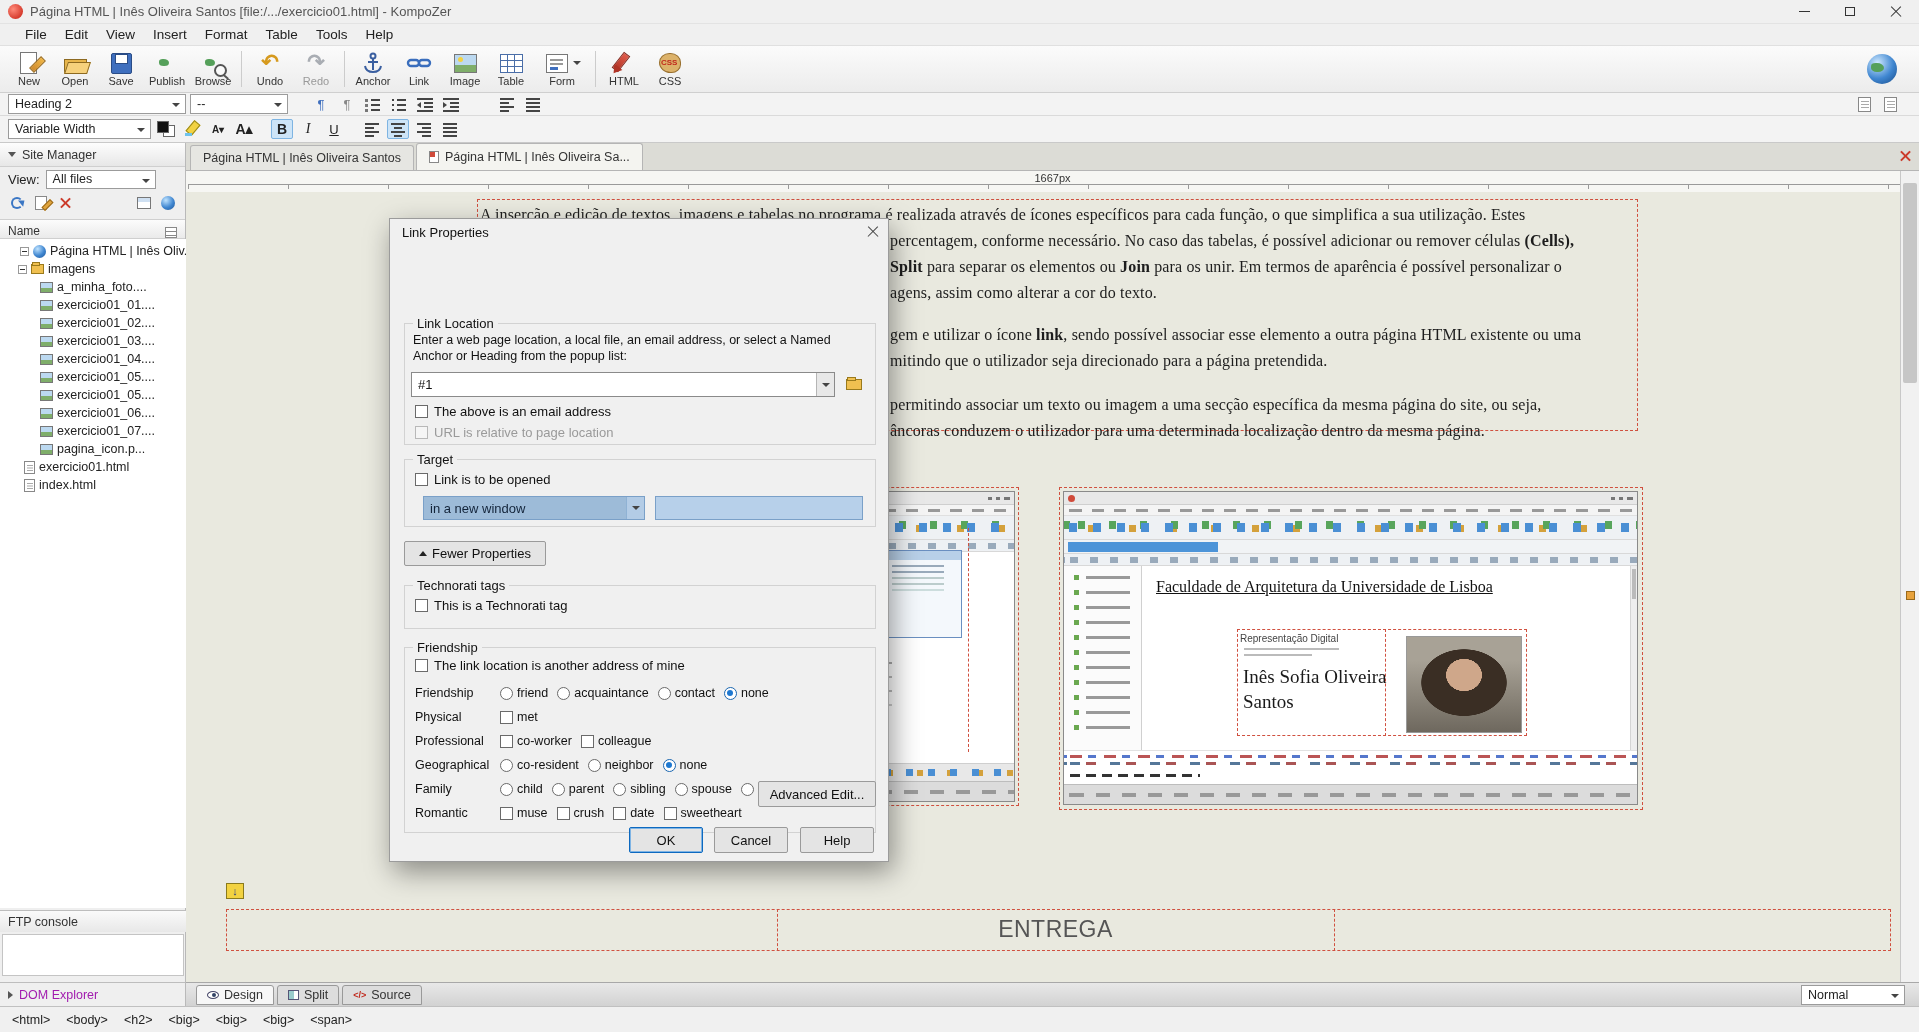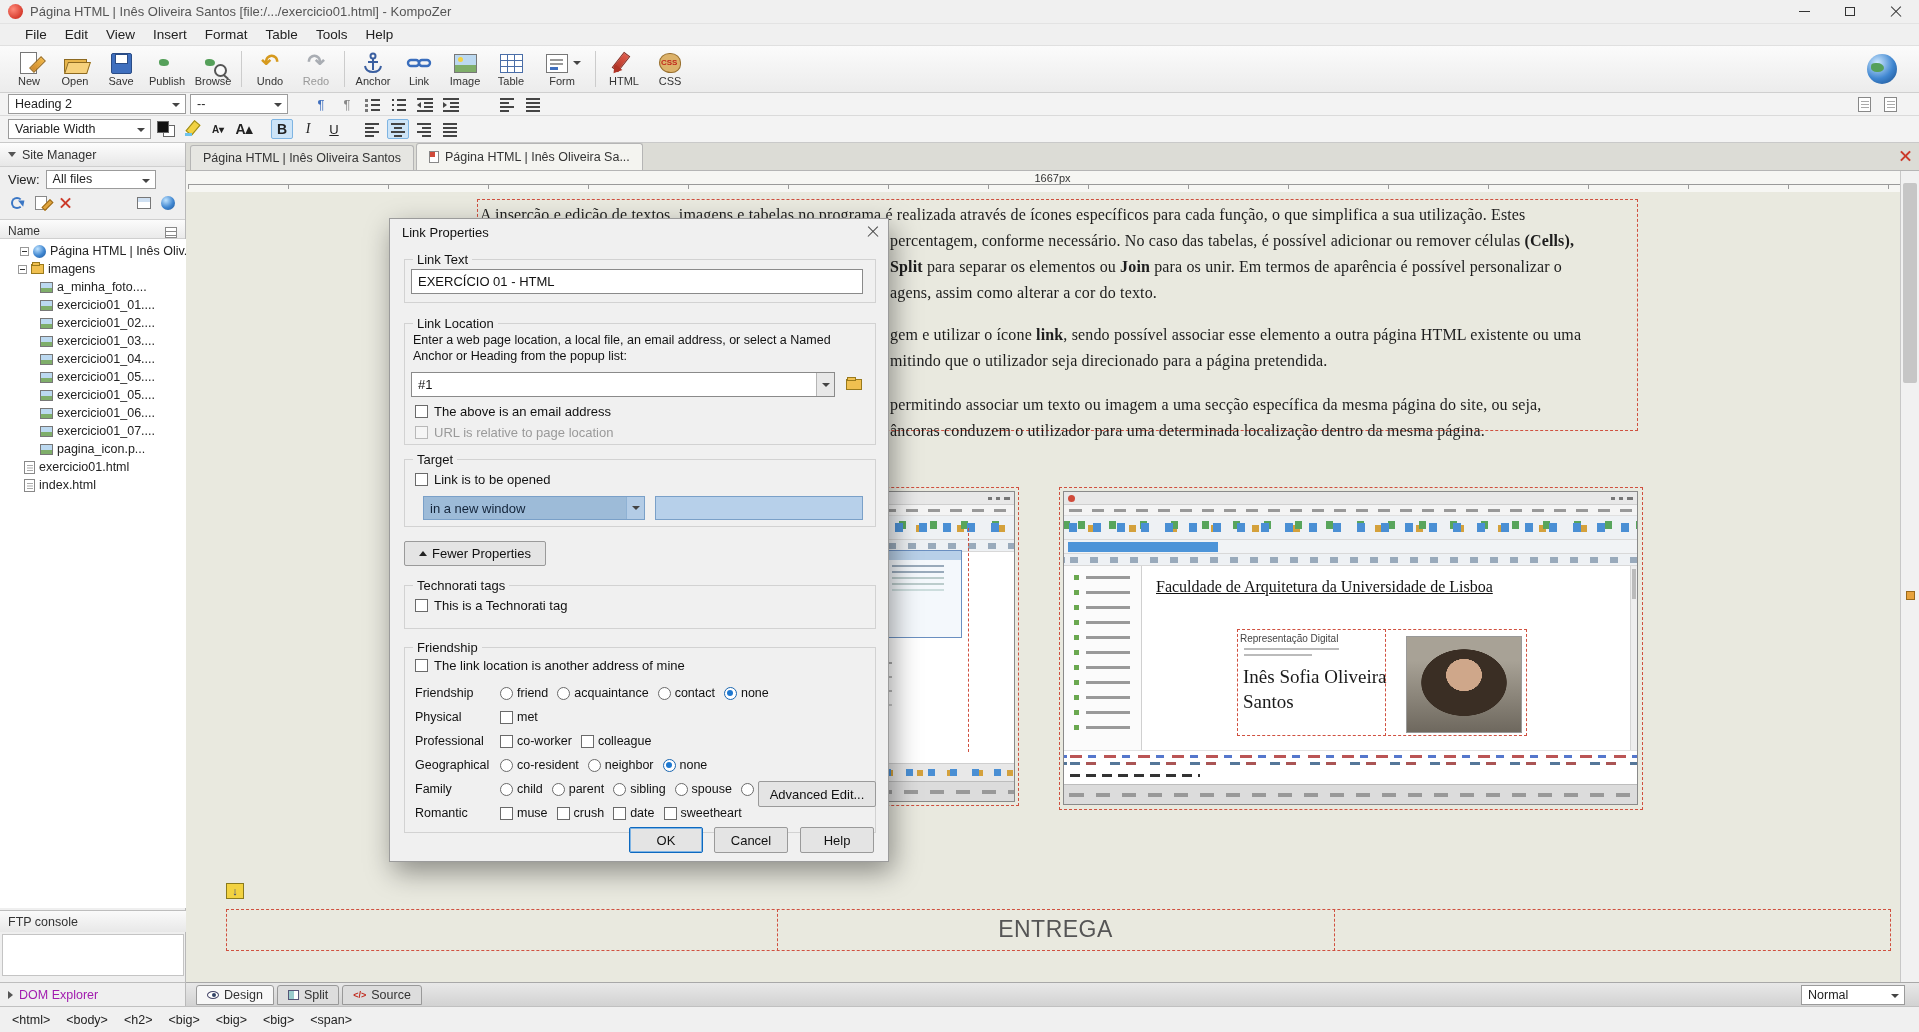--- a/index.html
+++ b/index.html
@@ -668,24 +668,20 @@
     <span>&lt;big&gt;</span>
     <span>&lt;span&gt;</span>
   </div>
 
   <div class="dialog">
     <div class="dlg-title">
         <span>Link Properties</span>
       </div>
     <span class="dlg-close"></span>
 
-    <div class="group" style="top:40px;height:44px;">
-      <span class="group-legend">Link Text</span>
-      <div class="field" style="left:6px;top:9px;width:452px;height:25px;">EXERCÍCIO 01 - HTML</div>
-    </div>
 
     <div class="group" style="top:104px;height:122px;">
       <span class="group-legend">Link Location</span>
       <div style="position:absolute;left:8px;top:8px;width:452px;font-size:12.5px;line-height:16px;color:#111;">Enter a web page location, a local file, an email address, or select a Named Anchor or Heading from the popup list:</div>
       <div class="dcombo" style="left:6px;top:48px;width:424px;height:25px;">
         <span>#1</span>
         <span class="arrowbox">
             <span class="caret"></span>
           </span>
       </div>

